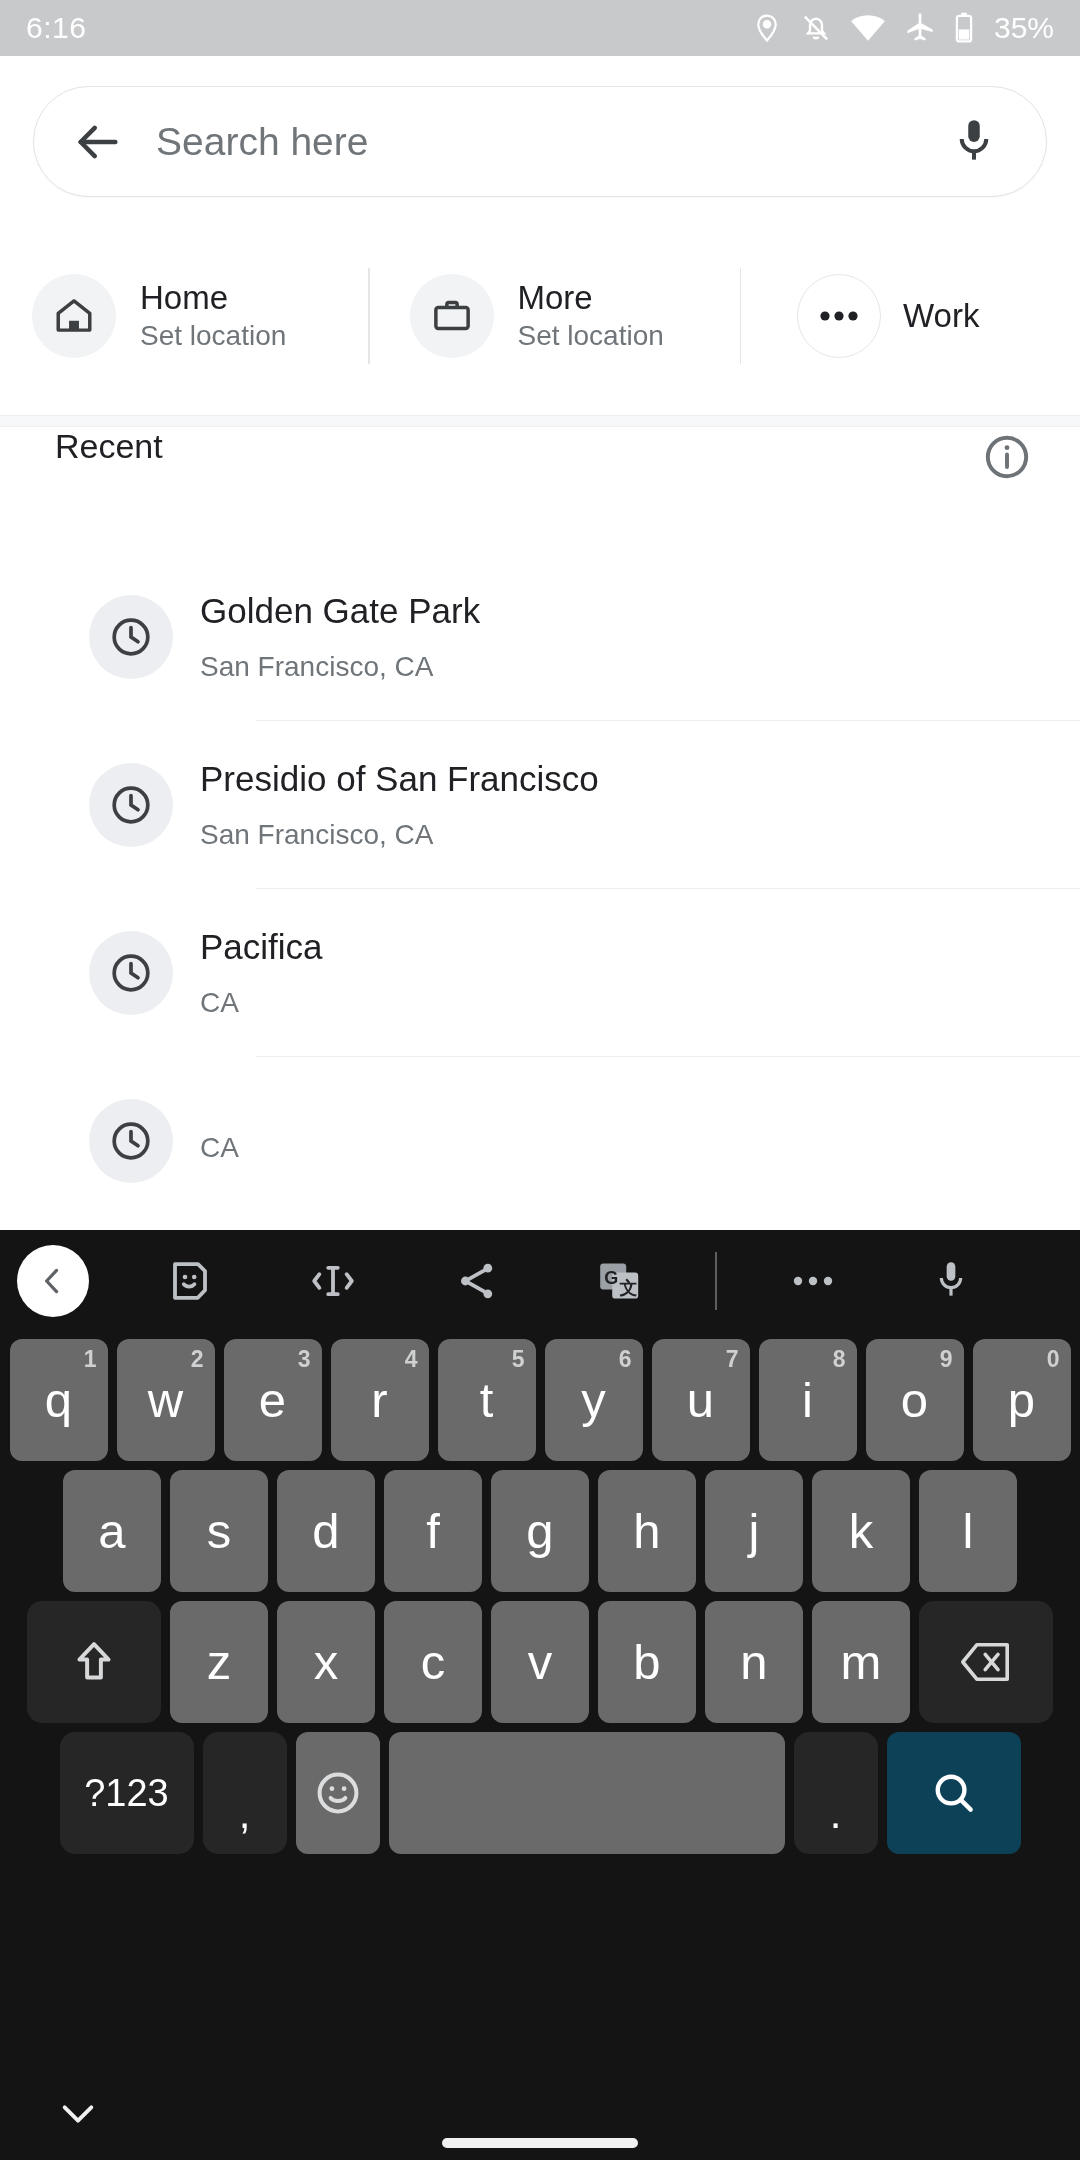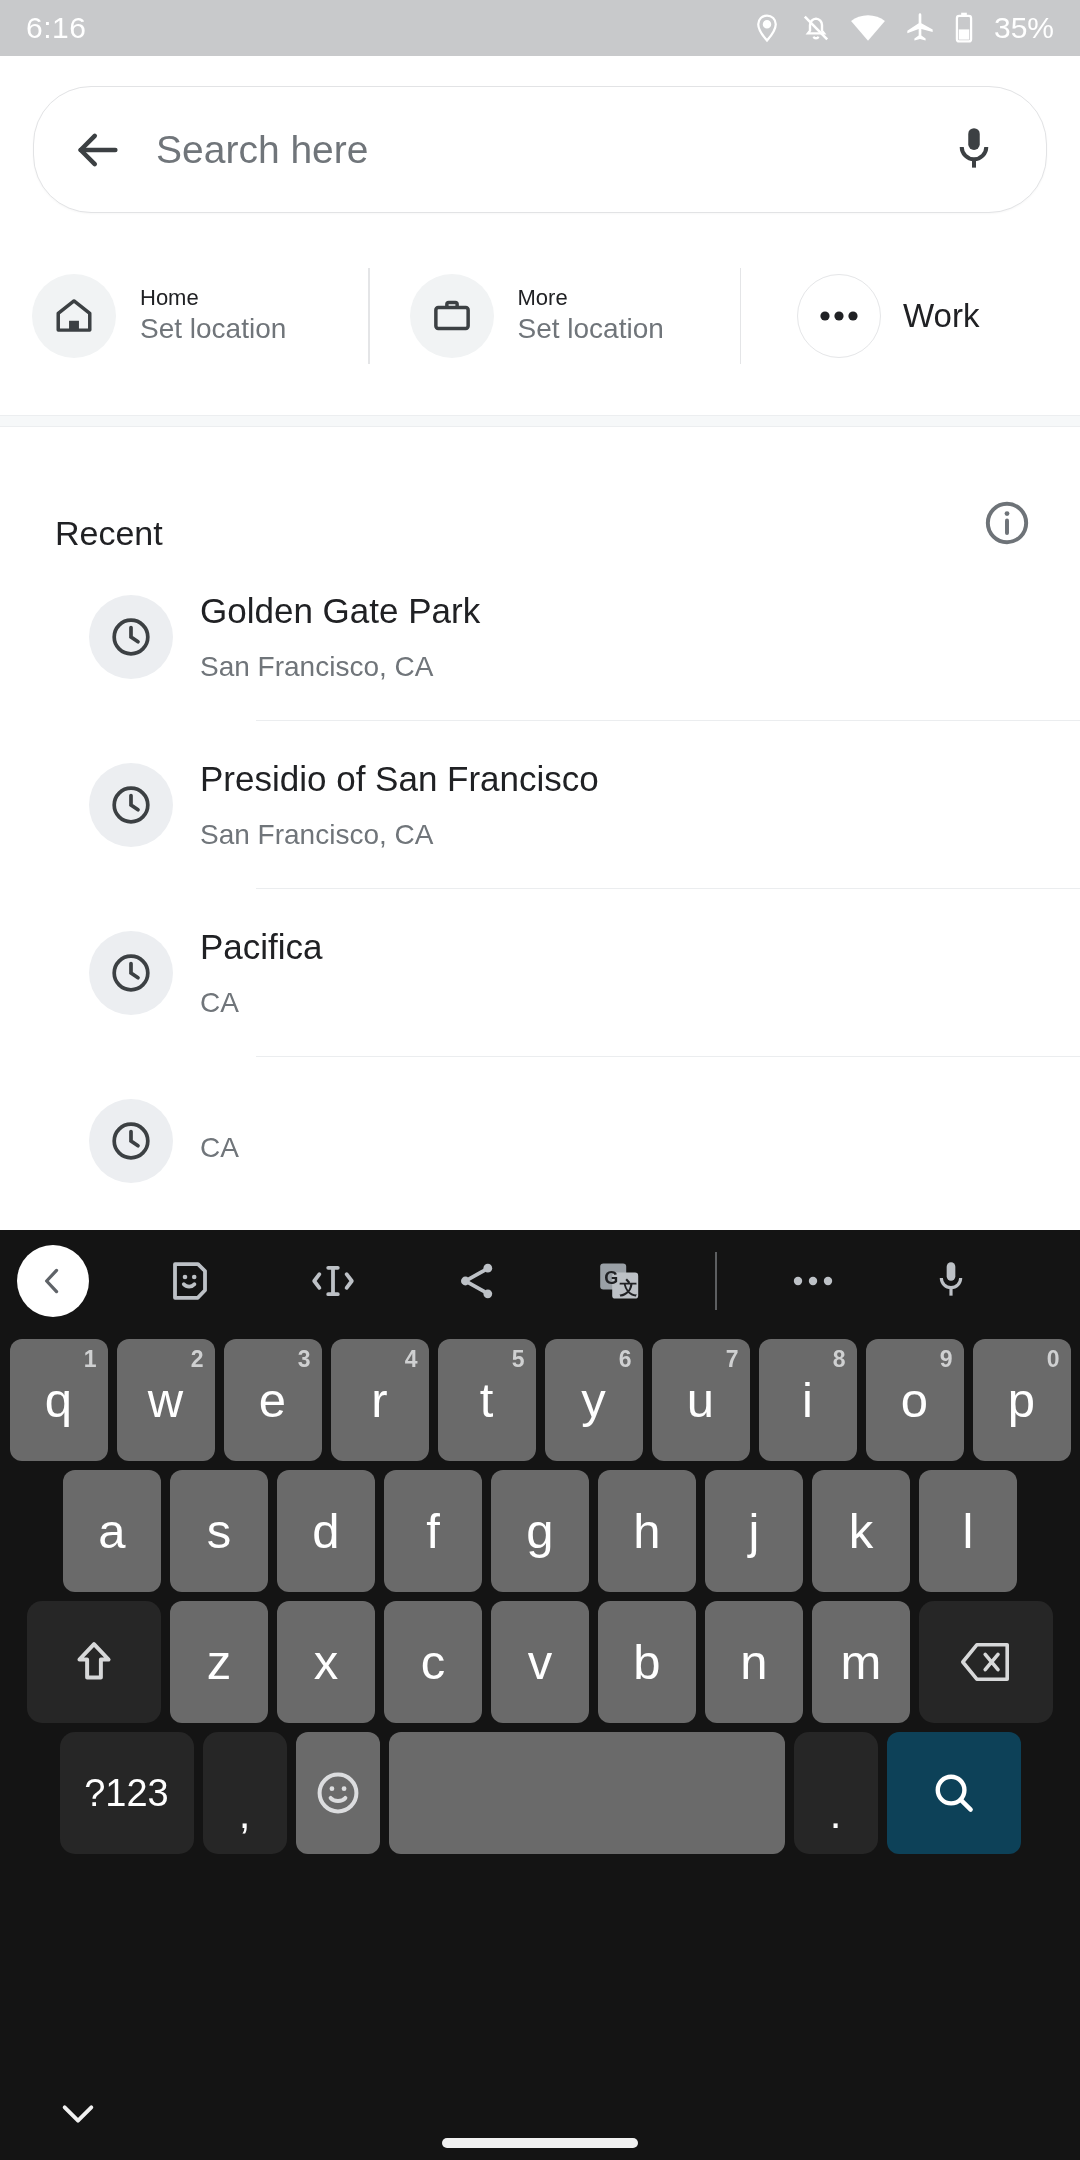--- a/index.html
+++ b/index.html
@@ -36,21 +36,21 @@
   #battery-pct { font-size: 30px; color: #fff; margin-left: 2px; }
 
   
   #search-wrap {
     position: absolute; left: 0; top: 56px;
     width: 1080px; height: 160px;
     background: #ffffff;
   }
   #search-pill {
     position: absolute; left: 33px; top: 30px;
-    width: 1014px; height: 127px;
+    width: 1014px; height: 111px;
     border: 1.5px solid #e2e3e5;
     border-radius: 58px;
     background: #ffffff;
     display: flex; align-items: center;
     box-shadow: 0 1px 2px rgba(0,0,0,0.03);
   }
   #back-btn {
     width: 96px; height: 96px; margin-left: 16px;
     display: flex; align-items: center; justify-content: center;
     border-radius: 50%;
@@ -80,21 +80,21 @@
     width: 84px; height: 84px; border-radius: 50%;
     background: #f1f3f4;
     display: flex; align-items: center; justify-content: center;
     flex: none;
   }
   .chip-ico.hollow {
     background: #ffffff;
     border: 1.5px solid #e5e6e8;
   }
   .chip-text { margin-left: 24px; }
-  .chip-title { font-size: 22px; color: #202124; line-height: 1.25; }
+  .chip-title { font-size: 33px; color: #202124; line-height: 1.25; }
   .chip-sub   { font-size: 28px; color: #70757a; line-height: 1.3; }
   .chip-sep {
     width: 1.5px; height: 96px; background: #e4e5e7;
     flex: none;
   }
   #chip-home { margin-left: 32px; width: 336px; }
   #chip-work { margin-left: 40px; width: 330px; }
   #chip-more { margin-left: 56px; }
   #chip-more .chip-text { margin-left: 22px; }
   #chip-more .chip-title { font-size: 33px; }
@@ -105,21 +105,21 @@
     width: 1080px; height: 12px;
     background: #f6f8f9;
     border-top: 1px solid #eceef0;
     border-bottom: 1px solid #eceef0;
   }
 
   
   #recent-header {
     position: absolute; left: 0; top: 427px;
     width: 1080px; height: 126px;
-    display: flex; align-items: flex-end;
+    display: flex; align-items: flex-start;
   }
   #recent-title {
     margin-left: 55px;
     font-size: 34px; color: #202124;
   }
   #info-btn {
     margin-left: auto; margin-right: 43px;
     width: 60px; height: 60px;
     display: flex; align-items: center; justify-content: center;
   }

